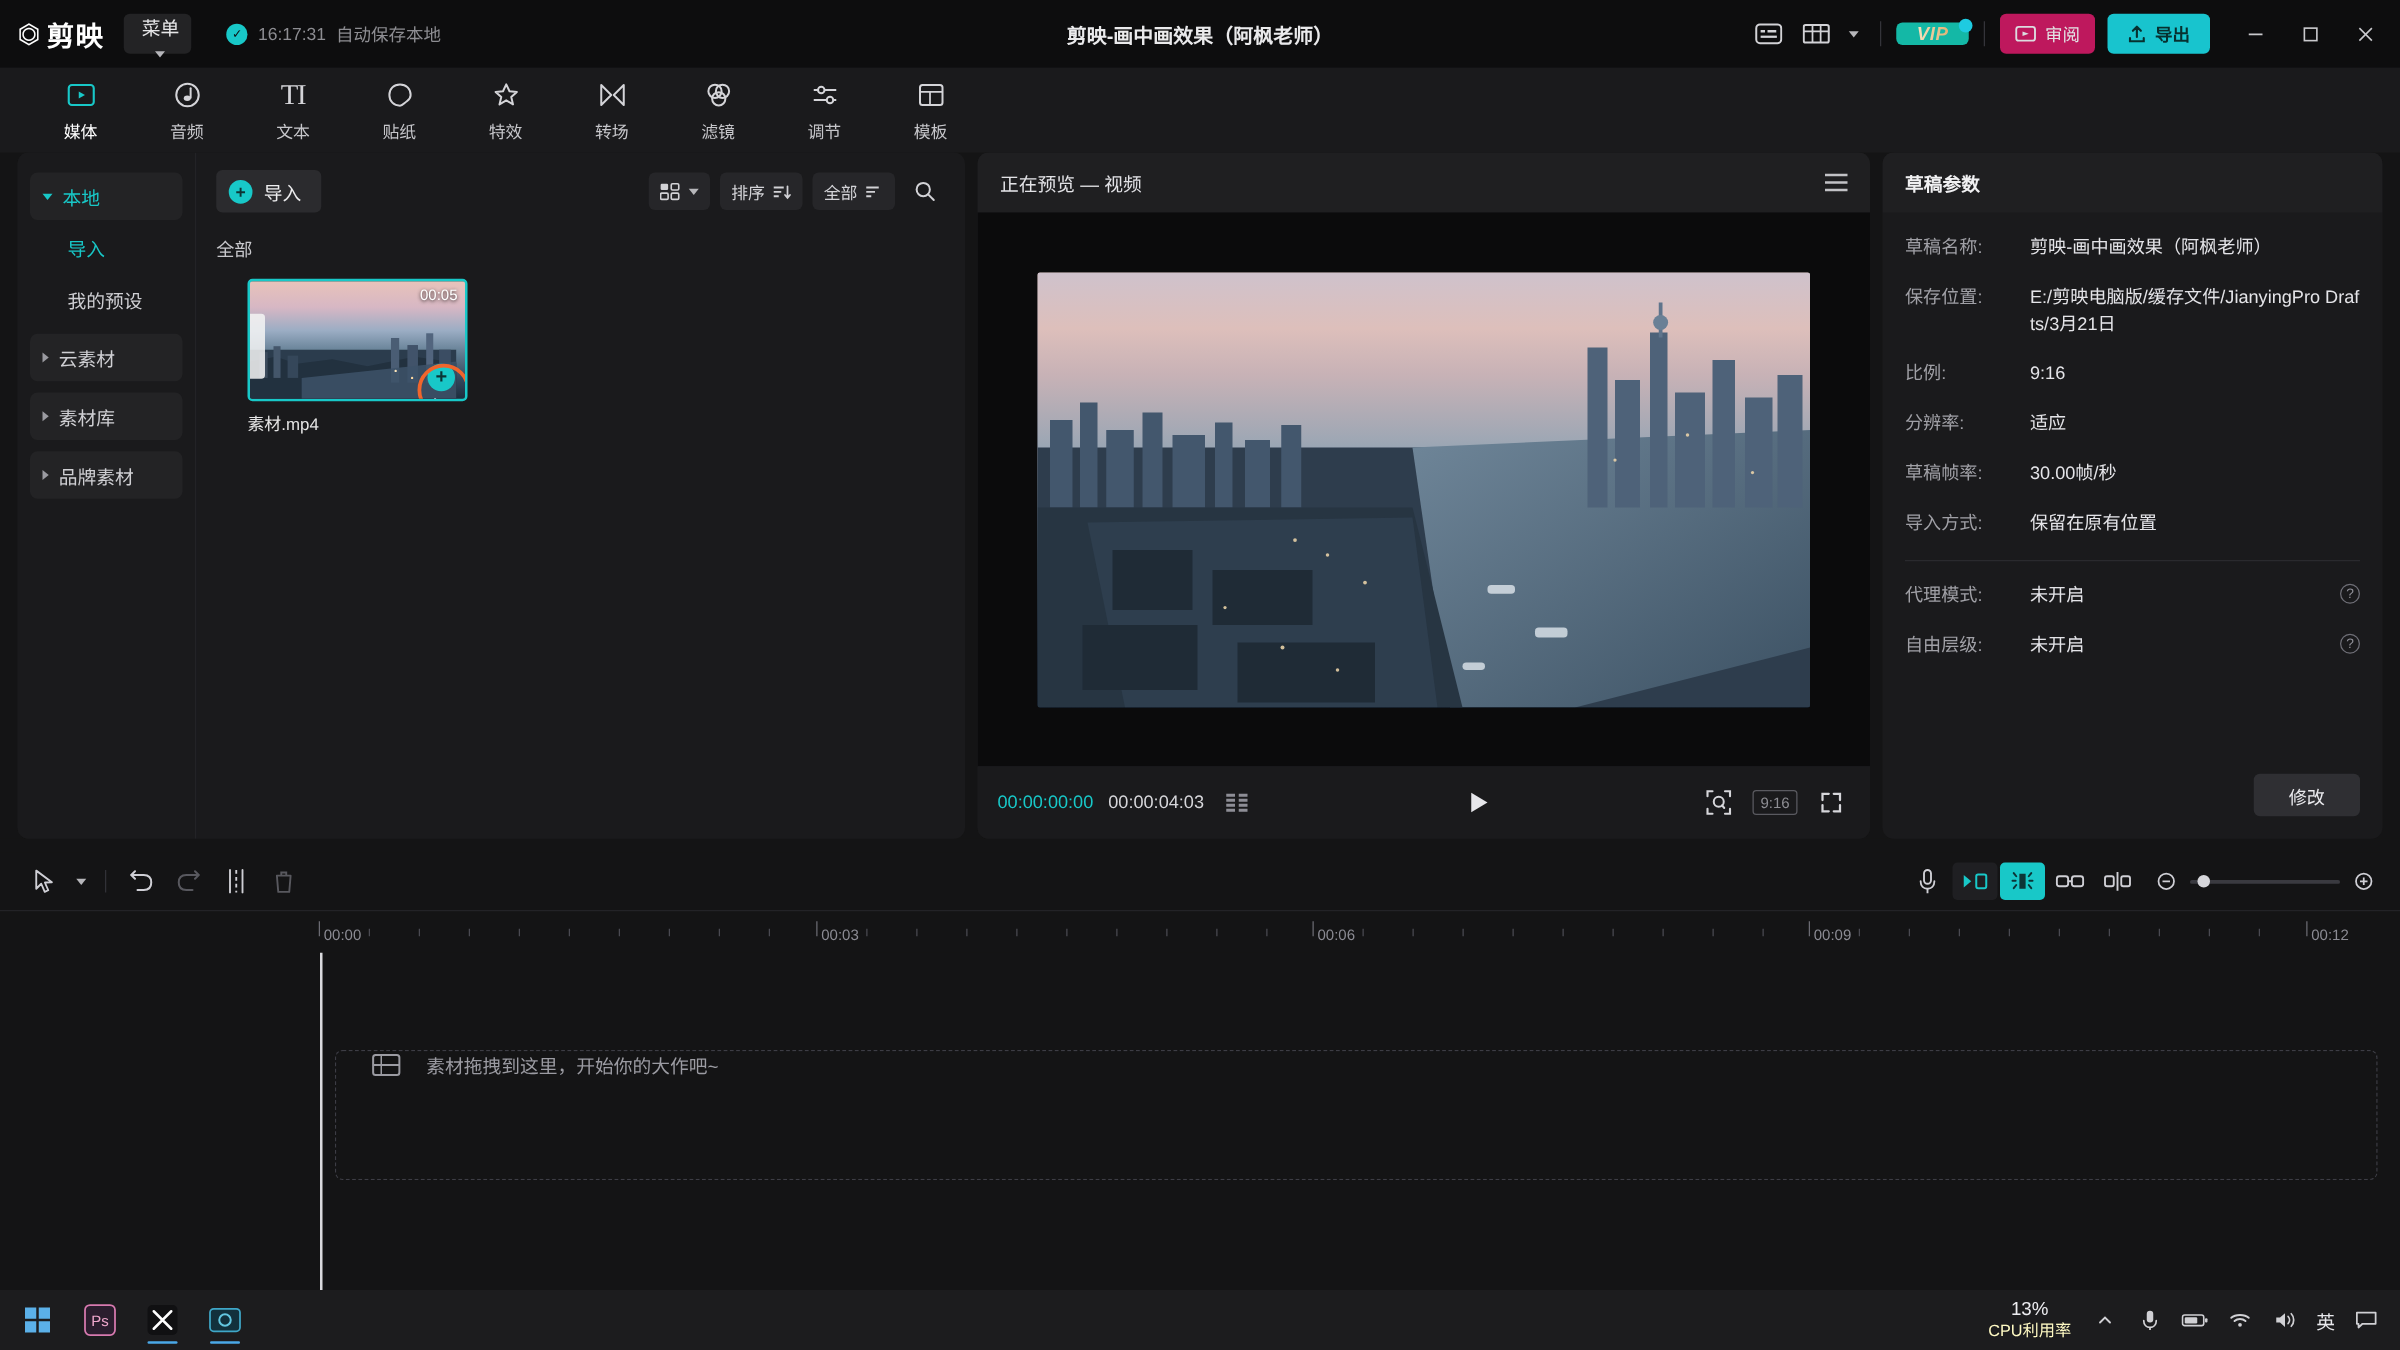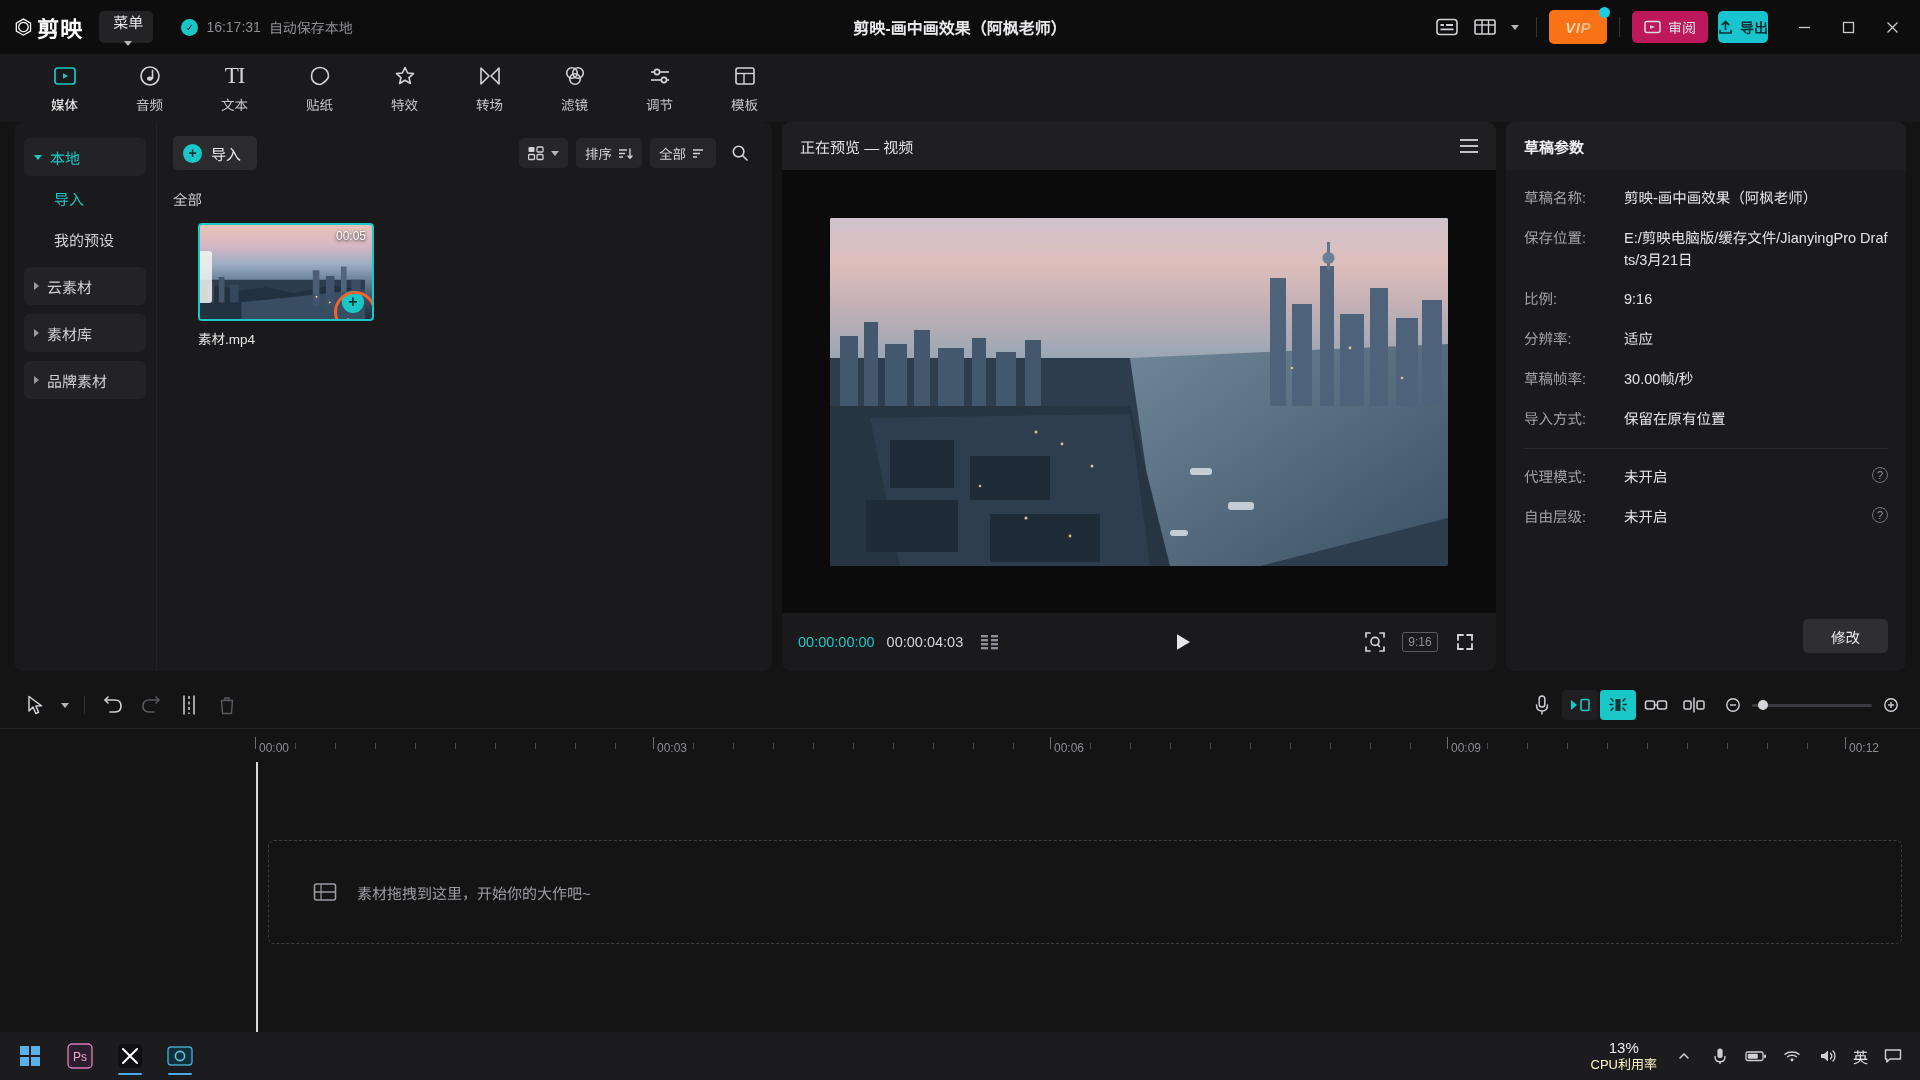--- a/index.html
+++ b/index.html
@@ -39,37 +39,37 @@
   .title-center {
     position: absolute; left: 0; right: 0; top: 0; height: 54px;
     display: flex; align-items: center; justify-content: center;
     pointer-events: none;
   }
   .title-center span { font-size: 16px; color: #eaeaec; font-weight: 600; pointer-events: auto; }
   .top-right { margin-left: auto; display: flex; align-items: center; gap: 4px; position: relative; z-index: 5; }
   .ticon { width: 34px; height: 30px; display: flex; align-items: center; justify-content: center; border-radius: 4px; cursor: pointer; }
   .divider-v { width: 1px; height: 20px; background: #34343a; margin: 0 8px; }
   .vip-btn {
-    height: 34px; padding: 0 16px; background: #f97316; border-radius: 5px;
+    height: 18px; padding: 0 16px; background: #14b8a6; border-radius: 5px;
     display: flex; align-items: center; justify-content: center;
     position: relative; cursor: pointer;
   }
   .vip-text {
     font-size: 15px; font-weight: bold; font-style: italic;
     background: linear-gradient(90deg,#f6e3c0,#e2b274);
     -webkit-background-clip: text; background-clip: text; color: transparent;
     letter-spacing: 0.5px;
   }
   .vip-dot { position: absolute; top: -3px; right: -3px; width: 11px; height: 11px; border-radius: 50%; background: #1ecbe1; }
   .review-btn {
     height: 32px; padding: 0 12px; background: #be185d; border-radius: 5px;
     display: flex; align-items: center; gap: 7px; font-size: 14px; color: #e2e2e4; cursor: pointer;
   }
   .export-btn {
-    height: 32px; padding: 0 0; background: #18c4ce; border-radius: 5px;
+    height: 32px; padding: 0 16px; background: #18c4ce; border-radius: 5px;
     display: flex; align-items: center; gap: 7px; font-size: 14px; color: #07302f; font-weight: 600; cursor: pointer;
     margin-left: 6px;
   }
   .wincaps { display: flex; align-items: center; margin-left: 10px; }
   .wincap { width: 44px; height: 54px; display: flex; align-items: center; justify-content: center; cursor: pointer; color: #c9c9cd; }
 
   
   .tabstrip {
     height: 68px; flex: 0 0 68px; background: #1a1a1c;
     display: flex; align-items: center; padding-left: 22px; gap: 0;
@@ -217,21 +217,21 @@
   .ruler { height: 34px; flex: 0 0 34px; position: relative; border-top: 1px solid #232327; background: #141415; }
   .ruler .tickwrap { position: absolute; left: 0; right: 0; top: 0; bottom: 0; }
   .tick { position: absolute; top: 14px; width: 1px; height: 6px; background: #4a4a52; }
   .tick.major { top: 8px; height: 12px; background: #6a6a72; }
   .tlabel-r { position: absolute; top: 12px; font-size: 12px; color: #8c8c94; }
   .tracks { flex: 1 1 auto; position: relative; background: #141415; overflow: hidden; }
   .playhead { position: absolute; top: 0; bottom: 0; width: 2px; background: #d9d9dd; z-index: 6; }
   .dropzone {
     position: absolute; left: 268px; right: 18px; top: 78px; height: 104px;
     border: 1.5px dashed #3d3d45; border-radius: 6px;
-    display: flex; align-items: center; padding-left: 44px; gap: 20px;
+    display: flex; align-items: flex-start; padding-left: 28px; gap: 20px;
   }
   .dz-text { font-size: 15px; color: #9b9ba2; }
 
   
   .taskbar { position: absolute; left: 0; bottom: 0; width: 1920px; height: 48px; background: #1c1c1e; display: flex; align-items: center; z-index: 40; }
   .tb-left { display: flex; align-items: center; gap: 6px; padding-left: 8px; }
   .tb-app { width: 44px; height: 40px; display: flex; align-items: center; justify-content: center; border-radius: 4px; cursor: pointer; position: relative; }
   .tb-app.active::after { content: ""; position: absolute; bottom: 1px; left: 10px; right: 10px; height: 2px; background: #4aa8e8; border-radius: 2px; }
   .tb-right { margin-left: auto; display: flex; align-items: center; gap: 6px; padding-right: 12px; color: #d0d0d4; }
   .cpu { text-align: center; line-height: 1.25; margin-right: 6px; }

